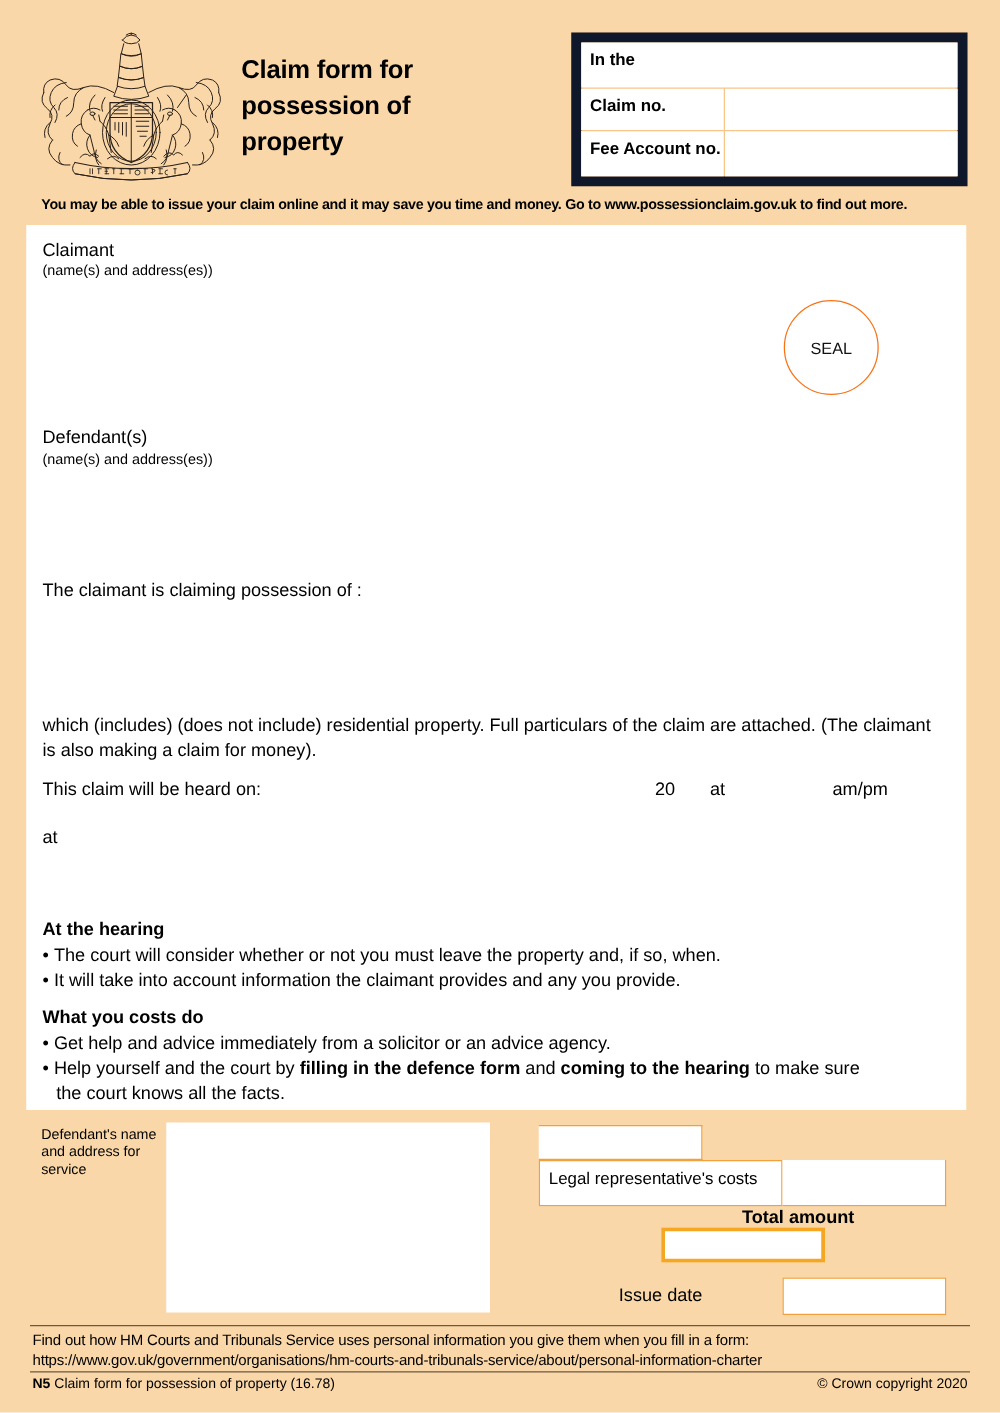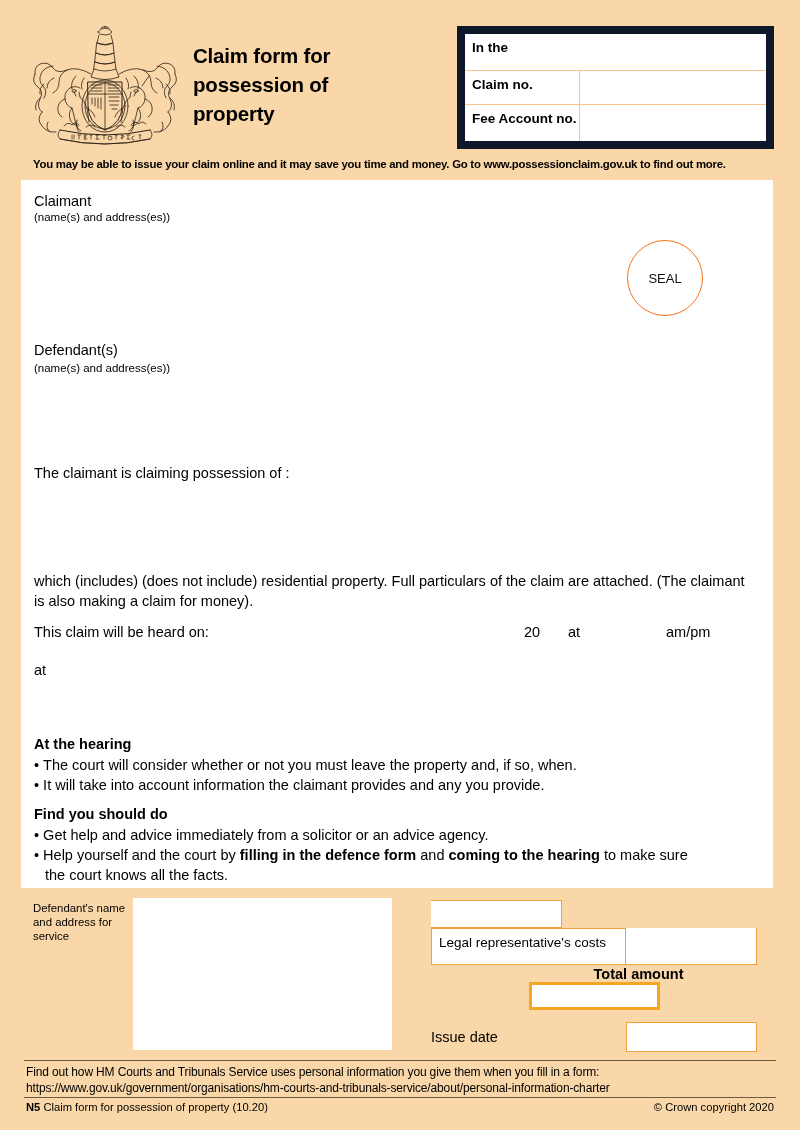--- a/index.html
+++ b/index.html
@@ -236,21 +236,21 @@
 
   .issue-row {
     position: absolute;
     left: 431px; top: 1022px;
     width: 326px;
     display: flex;
     align-items: center;
   }
   .issue-label {
     width: 195px;
-    text-align: left;
+    text-align: center;
     padding-right: 0;
     box-sizing: border-box;
     font-size: 14.5px;
   }
   .issue-value {
     width: 131px;
     height: 30px;
     background: #ffffff;
     border: 1px solid #f0a03c;
     box-sizing: border-box;
@@ -436,21 +436,21 @@
   </div>
 
   <div class="at-line">at</div>
 
   <div class="sec-heading hearing-heading">At the hearing</div>
   <div class="bullets hearing-bullets">
     <span class="bullet">•&nbsp;<span>The court will consider whether or not you must leave the property and, if so, when.</span></span>
     <span class="bullet">•&nbsp;<span>It will take into account information the claimant provides and any you provide.</span></span>
   </div>
 
-  <div class="sec-heading should-heading">Find you should do</div>
+  <div class="sec-heading should-heading">What you costs do</div>
   <div class="bullets should-bullets">
     <span class="bullet">•&nbsp;<span>Get help and advice immediately from a solicitor or an advice agency.</span></span>
     <span class="bullet">•&nbsp;<span>Help yourself and the court by </span><b>filling in the defence form</b><span> and </span><b>coming to the hearing</b><span> to make sure</span></span>
     <span class="wrap2">the court knows all the facts.</span>
   </div>
 </div>
 
 <div class="defendant-service-label">Defendant's name and address for service</div>
 <div class="defendant-service-box"></div>
 
@@ -475,16 +475,16 @@
 
 <div class="rule rule-top"></div>
 <div class="footer-info">
   <span>Find out how HM Courts and Tribunals Service uses personal information you give them when you fill in a form:</span><br>
   <span>https://www.gov.uk/government/organisations/hm-courts-and-tribunals-service/about/personal-information-charter</span>
 </div>
 <div class="rule rule-bottom"></div>
 <div class="footer-meta">
   <div>
     <span class="n5">N5</span>
-    <span>Claim form for possession of property (10.20)</span>
+    <span>Claim form for possession of property (16.78)</span>
   </div>
   <div>© Crown copyright 2020</div>
 </div>
 
 </body></html>

